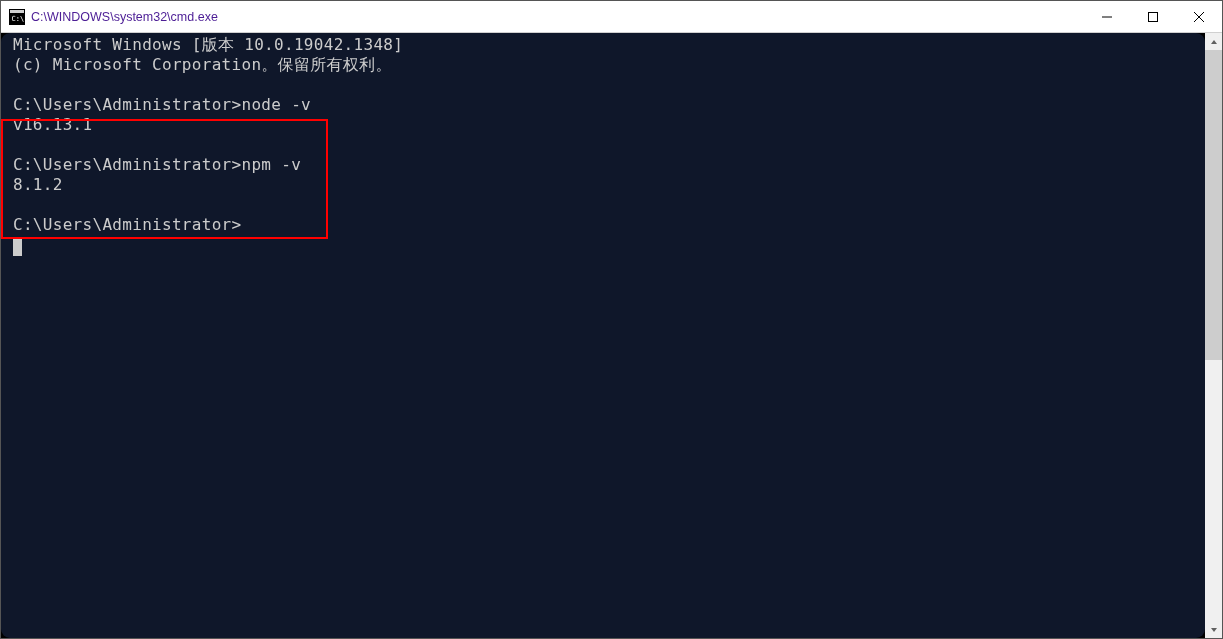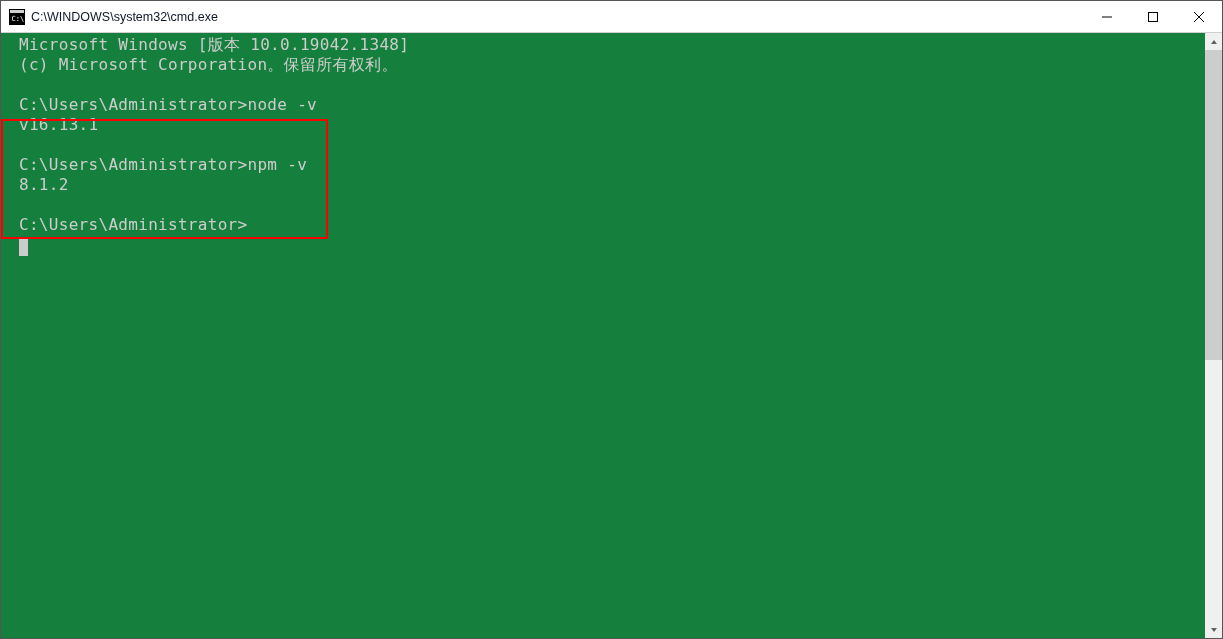--- a/index.html
+++ b/index.html
@@ -40,21 +40,21 @@
       align-items: center;
       justify-content: center;
     }
     .titlebar-icon svg {
       width: 16px;
       height: 16px;
     }
     .titlebar-title {
       flex: 1;
       font-size: 12.5px;
-      color: #0f172a;
+      color: #4c1d95;
       white-space: nowrap;
       overflow: hidden;
     }
     .titlebar-controls {
       display: flex;
       height: 100%;
     }
     .titlebar-btn {
       width: 46px;
       height: 100%;
@@ -71,29 +71,30 @@
       height: 10px;
     }
     .console-wrap {
       flex: 1;
       display: flex;
       background: #000000;
       position: relative;
     }
     .console {
       flex: 1;
-      background: #15803d;
+      background: #0f172a;
       color: #cccccc;
       font-family: "NSimSun", "SimSun", "Consolas", monospace;
       font-size: 16px;
       line-height: 20px;
-      padding: 2px 0 0 18px;
+      padding: 2px 0 0 12px;
       white-space: pre;
       position: relative;
       letter-spacing: 0.3px;
+      border-radius: 9px;
     }
     .scrollbar {
       width: 17px;
       background: #f0f0f0;
       position: relative;
       display: flex;
       flex-direction: column;
     }
     .scrollbar-arrow {
       width: 17px;

